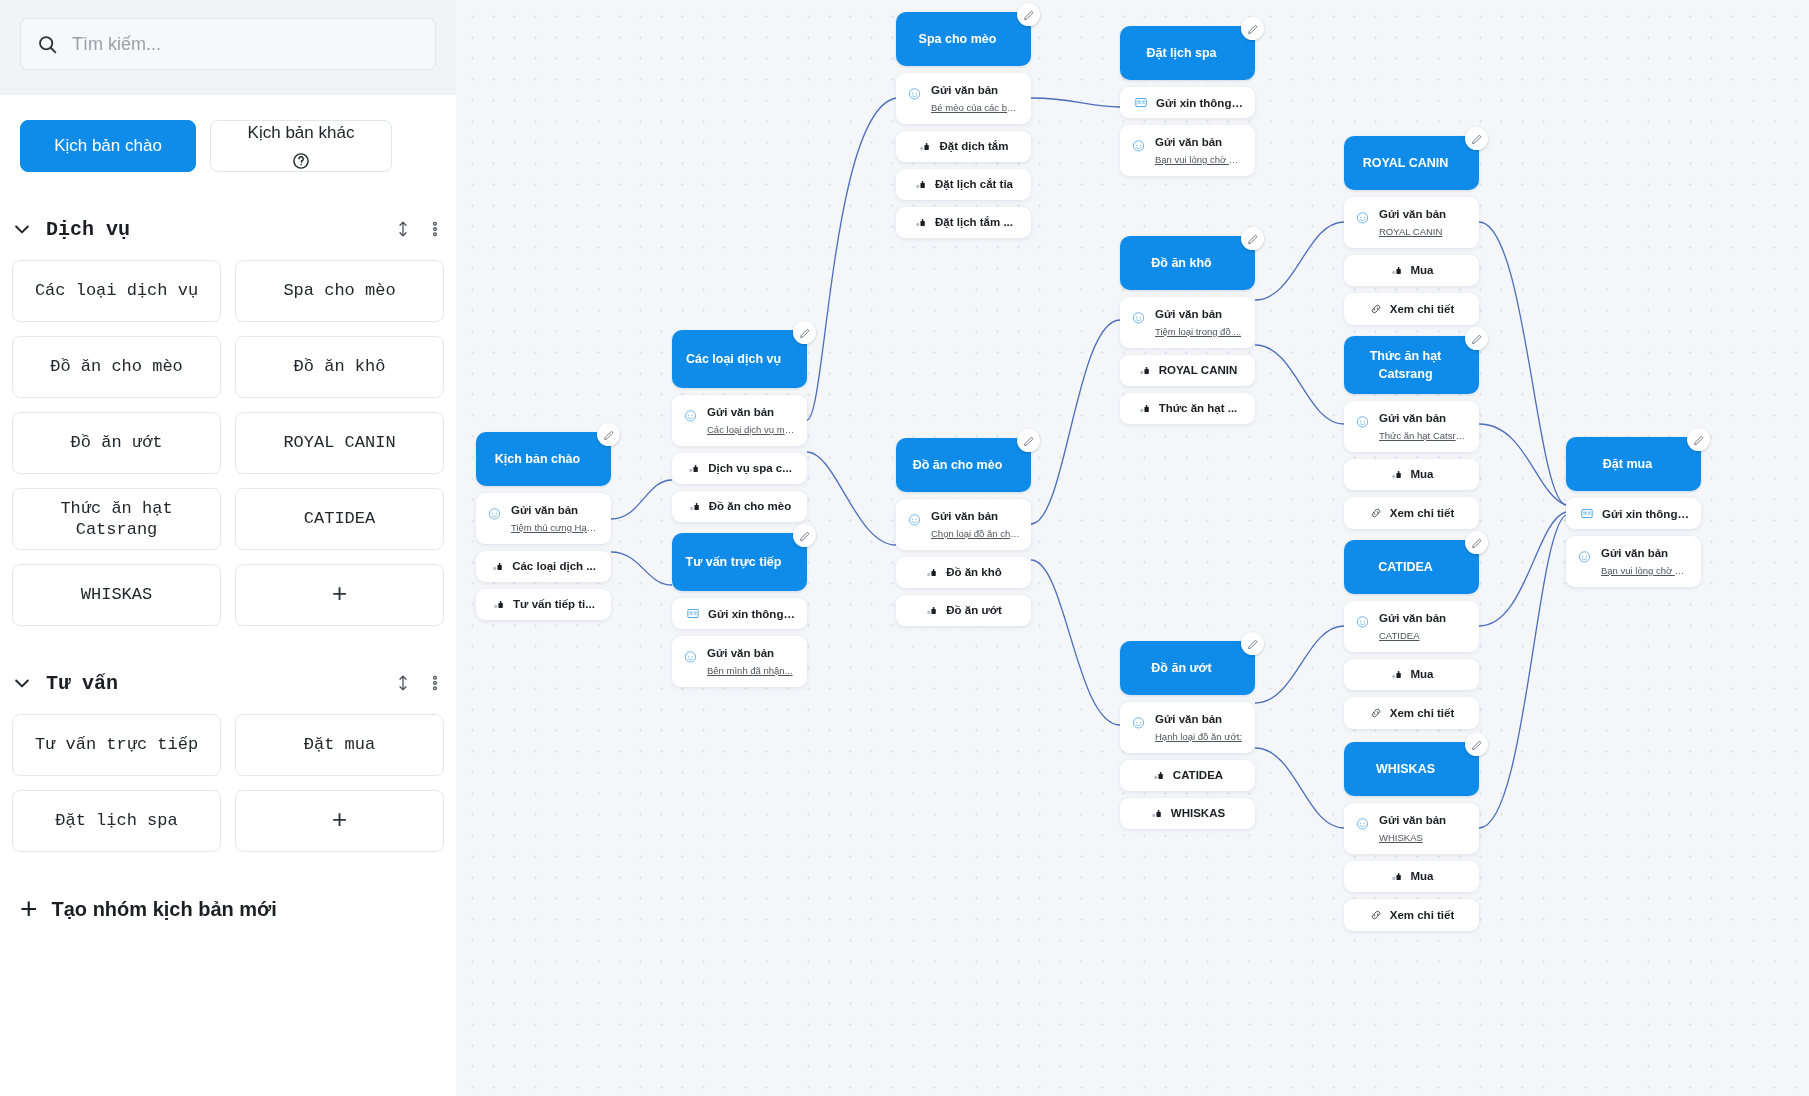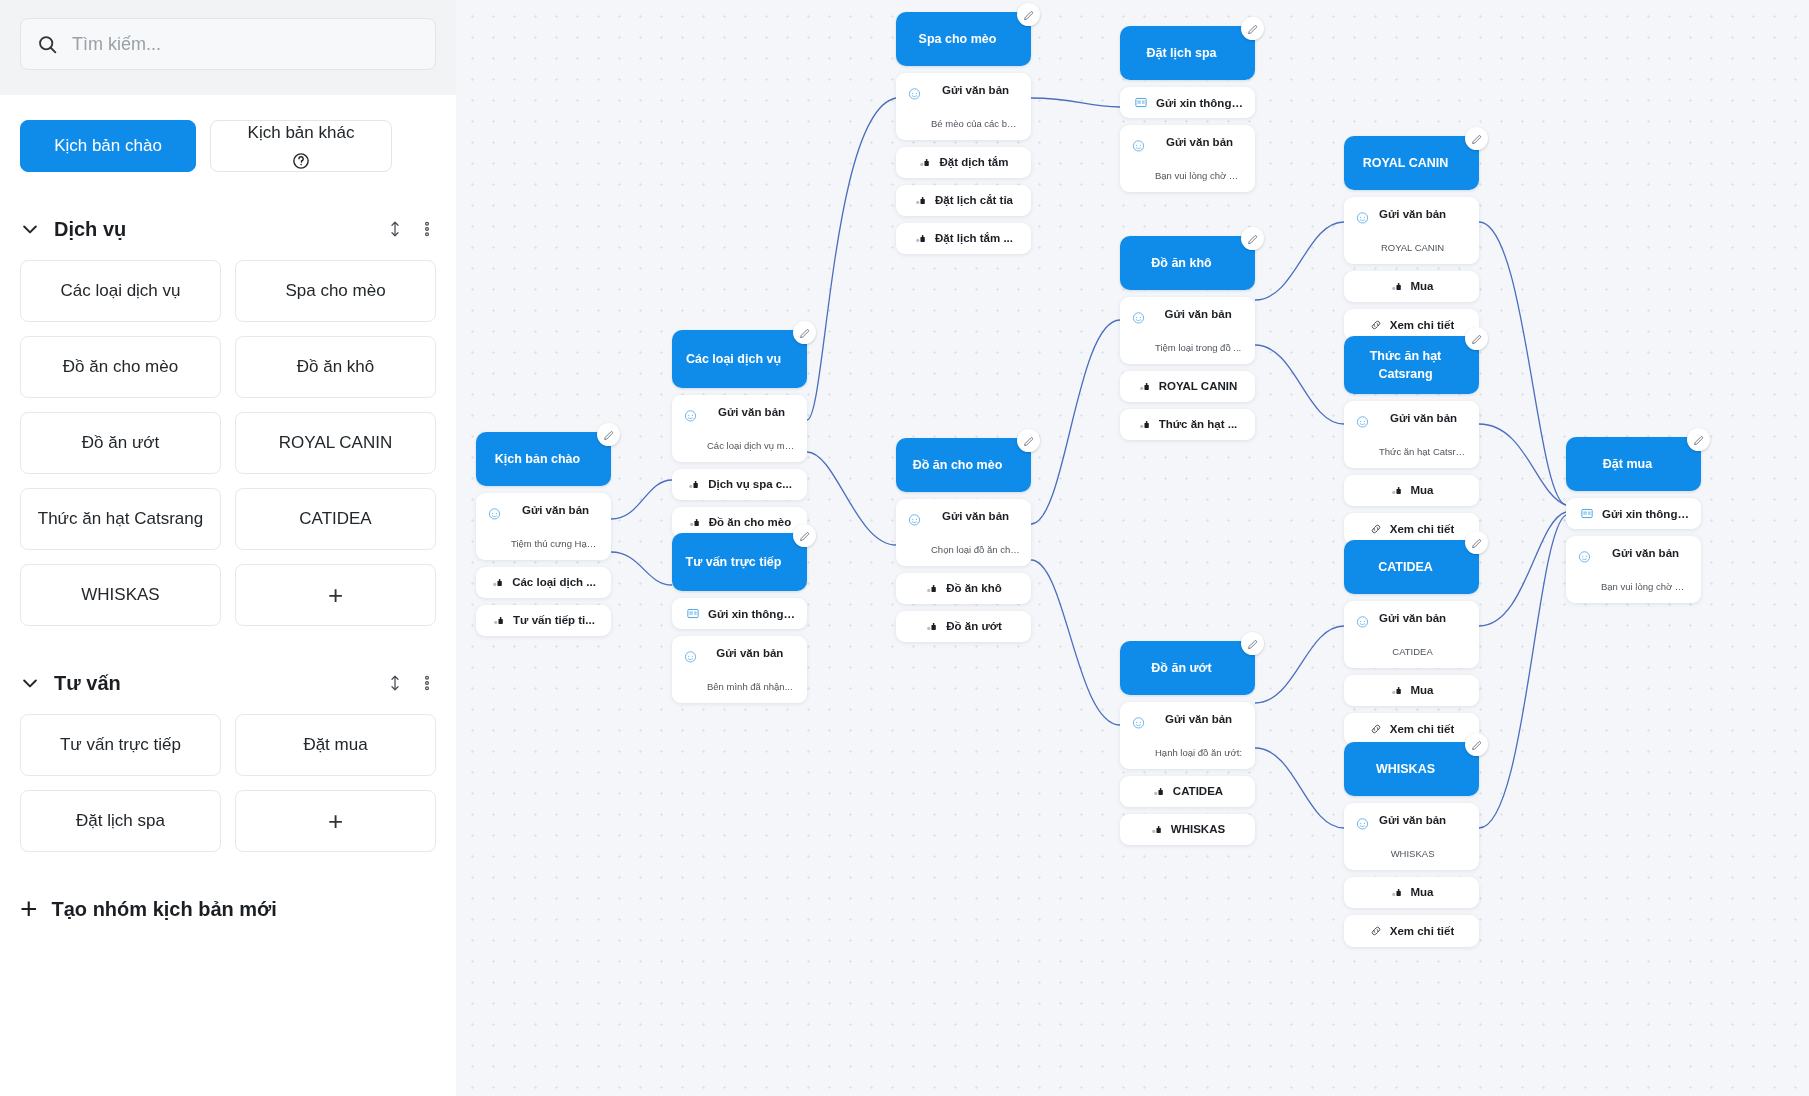--- a/index.html
+++ b/index.html
@@ -41,21 +41,21 @@
     background: #0f8ce9; color: #ffffff; border: 1px solid #0f8ce9;
     width: 176px; font-weight: 400;
   }
   .tab-secondary {
     background: #ffffff; color: #22272b; border: 1px solid #e2e5e9;
     width: 182px;
     flex-direction: column;
   }
   .help-icon { width: 18px; height: 18px; flex: 0 0 18px; display:block; }
 
-  .group { padding: 0 20px; }
+  .group { padding: 0 12px; font-family: Liberation Mono, monospace; }
   .group-header {
     display: flex; align-items: center; height: 62px; margin-top: 26px; position: relative;
   }
   .chevron-icon { width: 20px; height: 20px; flex: 0 0 20px; color: #22272b; display:block; }
   .group-title { font-size: 20px; font-weight: 700; color: #1b1f23; margin-left: 14px; }
   .group-actions { margin-left: auto; display: flex; align-items: center; gap: 14px; }
   .sort-icon, .dots-icon { width: 18px; height: 20px; display: block; color: #4a4f55; cursor: pointer; }
 
   .chip-grid { display: grid; grid-template-columns: 1fr 1fr; gap: 14px; }
   .chip {
@@ -97,25 +97,25 @@
   .pencil-icon { width: 12px; height: 12px; color: #5b6470; display: block; }
 
   .node-body { margin-top: 7px; }
   .card {
     background: #ffffff; border-radius: 9px; padding: 10px 11px;
     box-shadow: 0 1px 4px rgba(22,45,80,.10); margin-bottom: 7px;
   }
   .card.tight { padding: 9px 11px; }
   .msg-row { display: flex; align-items: flex-start; gap: 9px; }
   .msg-icon { width: 15px; height: 15px; flex: 0 0 15px; margin-top: 4px; color: #6fb6ea; display:block; }
-  .msg-texts { min-width: 0; text-align: center; }
+  .msg-texts { min-width: 0; }
   .msg-title { font-size: 11.5px; font-weight: 700; color: #1b1f23; line-height: 1.35; }
   .msg-sub {
-    font-size: 9.5px; color: #4e555c; line-height: 1.4; margin-top: 18px;
-    white-space: nowrap; overflow: hidden; text-overflow: ellipsis; max-width: 108px;
+    font-size: 9.5px; color: #4e555c; line-height: 1.4; margin-top: 2px;
+    white-space: nowrap; overflow: hidden; text-overflow: ellipsis; max-width: 108px; text-decoration: underline;
   }
   .btn-row {
     display: flex; align-items: center; justify-content: center; gap: 7px;
     font-size: 11.5px; font-weight: 700; color: #1b1f23;
   }
   .btn-row.left { justify-content: flex-start; padding-left: 2px; }
   .reply-icon { width: 14px; height: 13px; flex: 0 0 14px; display: block; }
   .link-icon { width: 14px; height: 14px; flex: 0 0 14px; color: #4a5059; display: block; }
   .form-icon { width: 16px; height: 13px; flex: 0 0 16px; color: #3f9ee0; display: block; }
   .btn-label { white-space: nowrap; overflow: hidden; text-overflow: ellipsis; }

